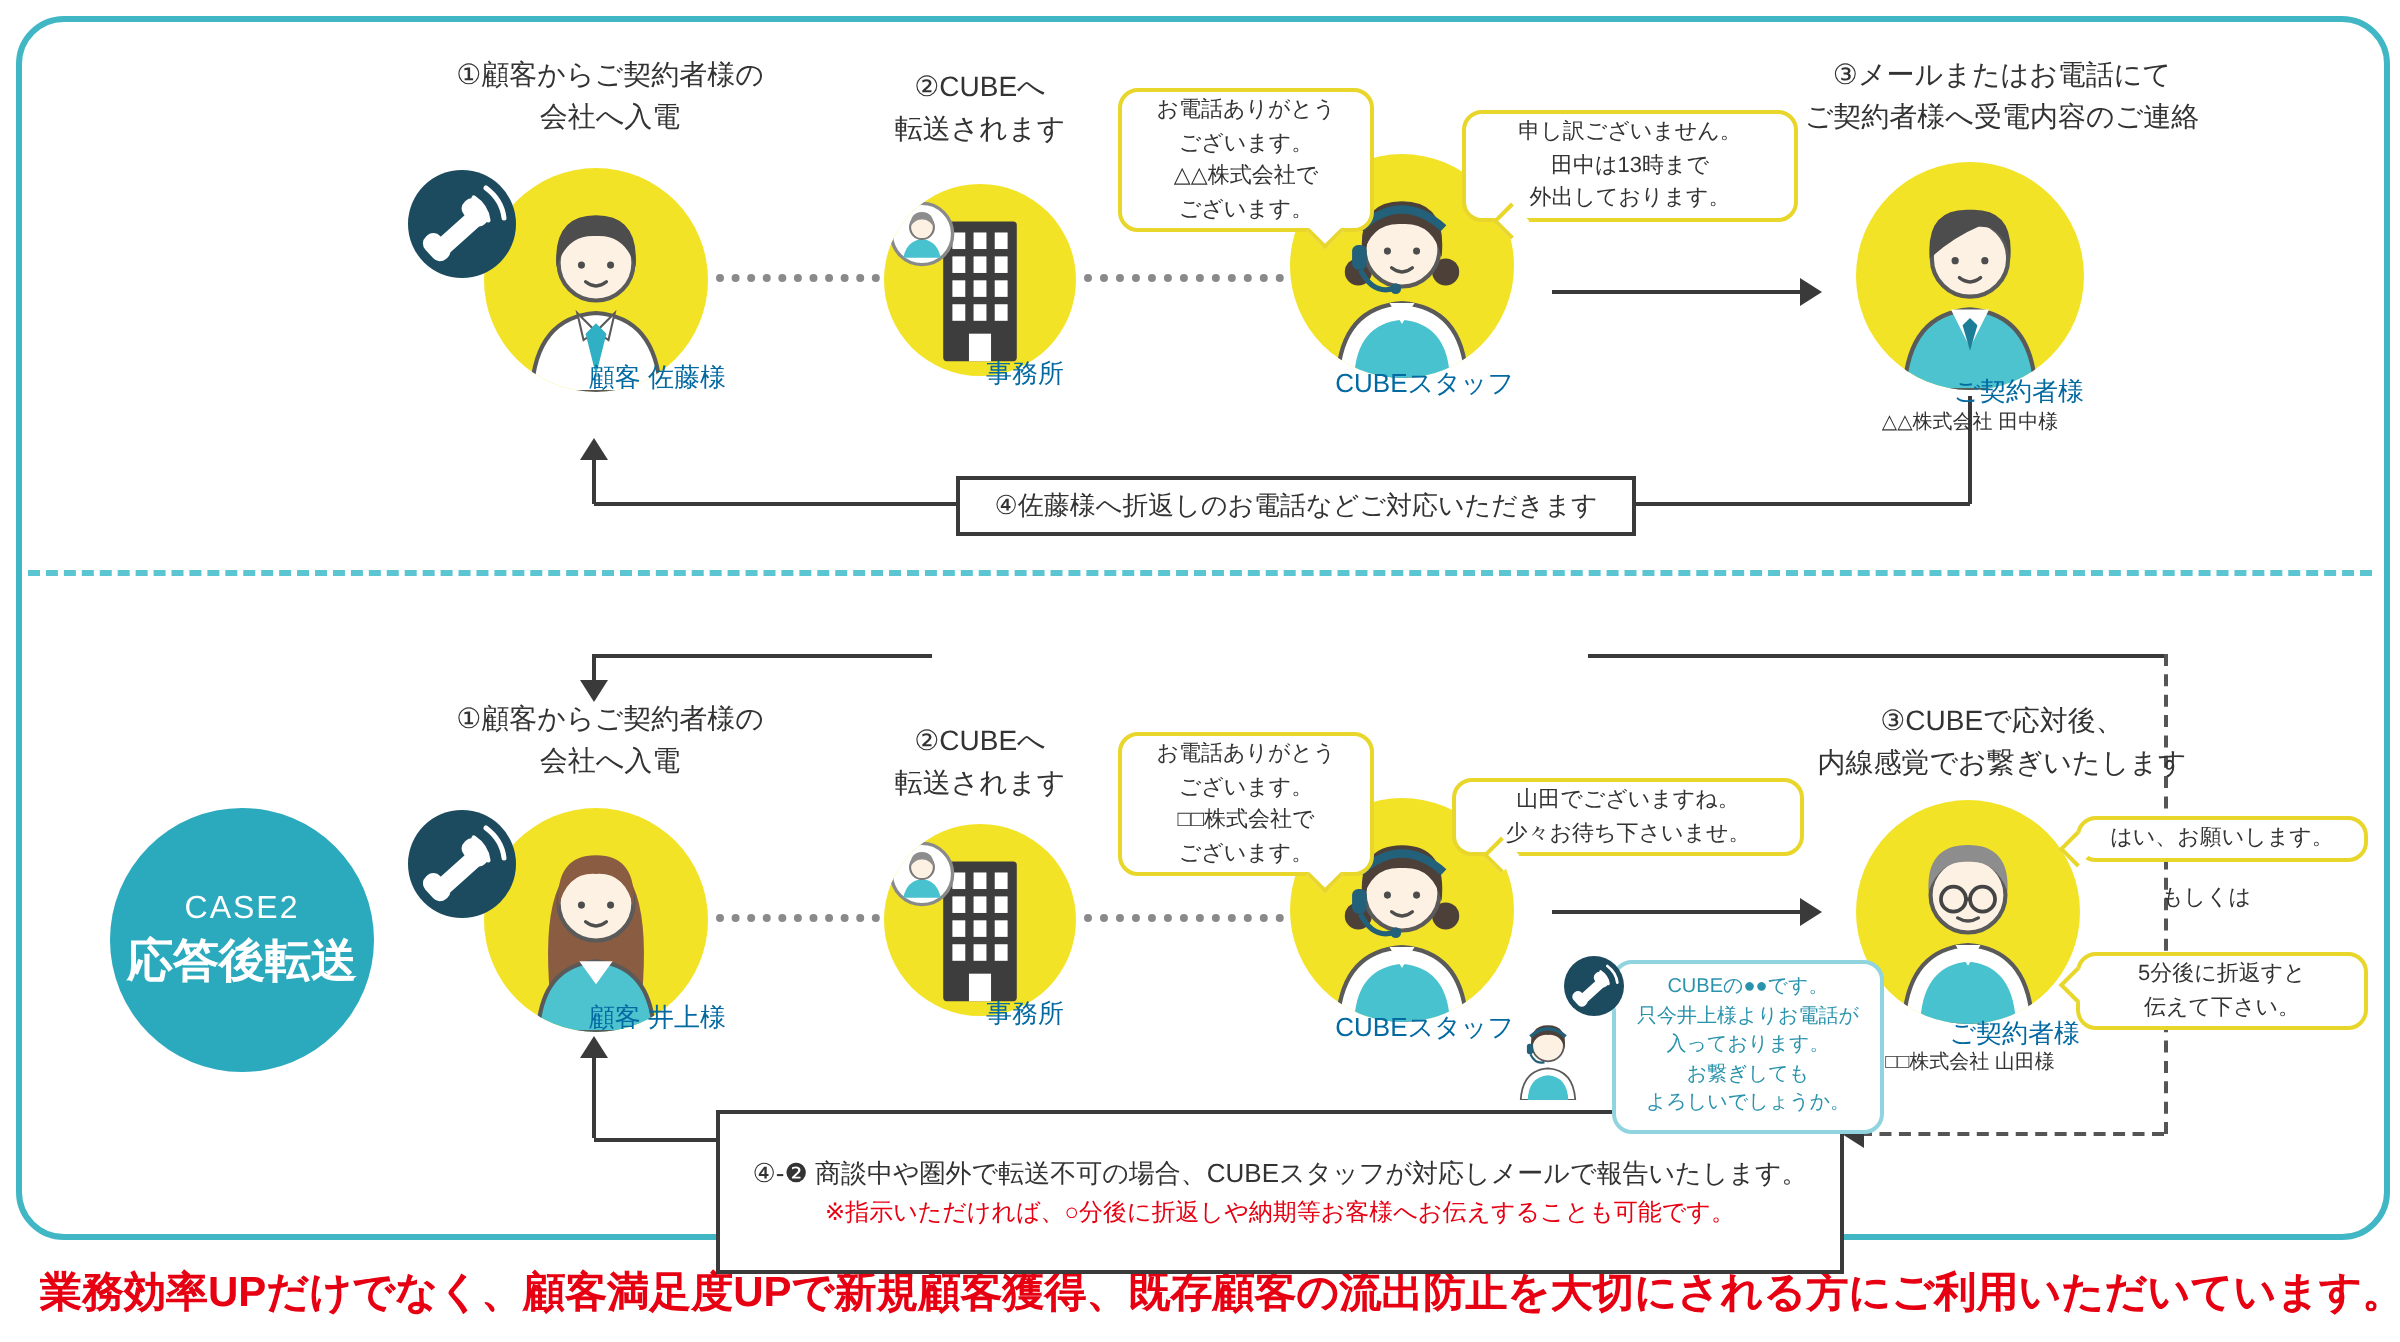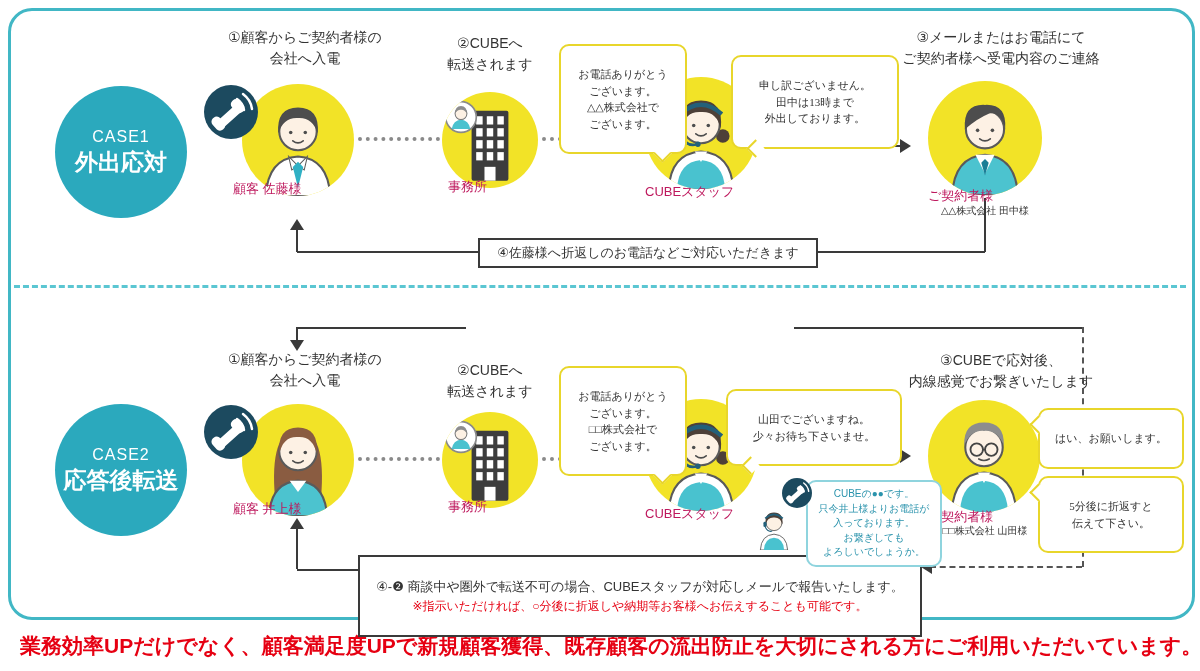--- a/index.html
+++ b/index.html
@@ -7,24 +7,24 @@
           font-family:"Liberation Sans","DejaVu Sans",sans-serif;color:#333;}
   .abs{position:absolute;}
   .frame{left:8px;top:8px;width:1181px;height:606px;border:3px solid #41b7c5;border-radius:24px;}
   .separator{left:14px;top:285px;width:1172px;height:0;border-top:3px dashed #5bc6d2;}
   .badge{border-radius:50%;background:#2fa;background:#2ba9bd;color:#fff;display:flex;flex-direction:column;
          align-items:center;justify-content:center;width:132px;height:132px;z-index:2;}
   .badge .l1{font-size:16px;letter-spacing:1px;line-height:1.35;}
   .badge .l2{font-size:23px;font-weight:bold;line-height:1.35;}
   .ycircle{border-radius:50%;background:#f2e327;display:flex;align-items:flex-end;justify-content:center;z-index:1;overflow:hidden;}
   .steplabel{font-size:14px;line-height:1.5;text-align:center;white-space:pre-line;color:#333;z-index:2;}
-  .namelabel{font-size:13px;text-align:left;color:#be185d;z-index:2;}
+  .namelabel{font-size:13px;text-align:right;color:#0369a1;z-index:2;}
   .sublabel{font-size:10px;text-align:center;color:#333;z-index:2;}
-  .bubble{background:#fff;border:2px solid #e8d62b;border-radius:10px;padding:20px 7px;font-size:11px;
-          line-height:1.5;text-align:center;z-index:4;font-family:Liberation Serif, serif;}
+  .bubble{background:#fff;border:2px solid #e8d62b;border-radius:10px;padding:1px 7px;font-size:11px;
+          line-height:1.5;text-align:center;z-index:4;}
   .bubble .btext{white-space:pre-line;}
   .tail{position:absolute;width:11px;height:11px;background:#fff;transform:rotate(45deg);z-index:4;}
   .tail.br{bottom:-8px;right:16px;border-right:2px solid #e8d62b;border-bottom:2px solid #e8d62b;}
   .tail.bl{bottom:-8px;left:16px;border-left:2px solid #e8d62b;border-bottom:2px solid #e8d62b;}
   .tail.lt{left:-8px;top:8px;border-left:2px solid #e8d62b;border-bottom:2px solid #e8d62b;}
   .tail.teal{border-color:#8fd4de;}
   .boxlabel{background:#fff;border:2px solid #3a3a3a;text-align:center;font-size:13px;line-height:1.5;
             padding:3px 10px;z-index:3;white-space:nowrap;}
   .hline{height:0;border-top:2px solid #3a3a3a;z-index:0;}
   .vline{width:0;border-left:2px solid #3a3a3a;z-index:0;}
@@ -41,24 +41,20 @@
   .tagline{font-size:21px;font-weight:bold;color:#e60012;white-space:nowrap;z-index:2;}
   .officebadge{z-index:3;}
 </style>
 </head>
 <body>
 
 <div class="canvas">
   <div class="abs frame"></div>
   <div class="abs separator"></div>
 
-  <div class="abs badge" style="left:55px;top:86px;">
-    <span class="l1">CASE1</span>
-    <span class="l2">外出応対</span>
-  </div>
 
   <div class="abs steplabel" style="left:198px;top:27px;width:214px;">①顧客からご契約者様の
 会社へ入電</div>
 
   <div class="abs ycircle" style="left:242px;top:84px;width:112px;height:112px;">
     <svg viewBox="0 0 100 100" width="104" height="104">
       <path d="M19 100 Q21 64 50 62 Q79 64 81 100 Z" fill="#fff" stroke="#5a5a5a" stroke-width="2"></path>
       <path d="M41 62 L50 71 L44 75 Z" fill="#fff" stroke="#5a5a5a" stroke-width="1"></path>
       <path d="M59 62 L50 71 L56 75 Z" fill="#fff" stroke="#5a5a5a" stroke-width="1"></path>
       <path d="M50 67 l-5 5 l5 20 l5 -20 z" fill="#2fb0c4"></path>

